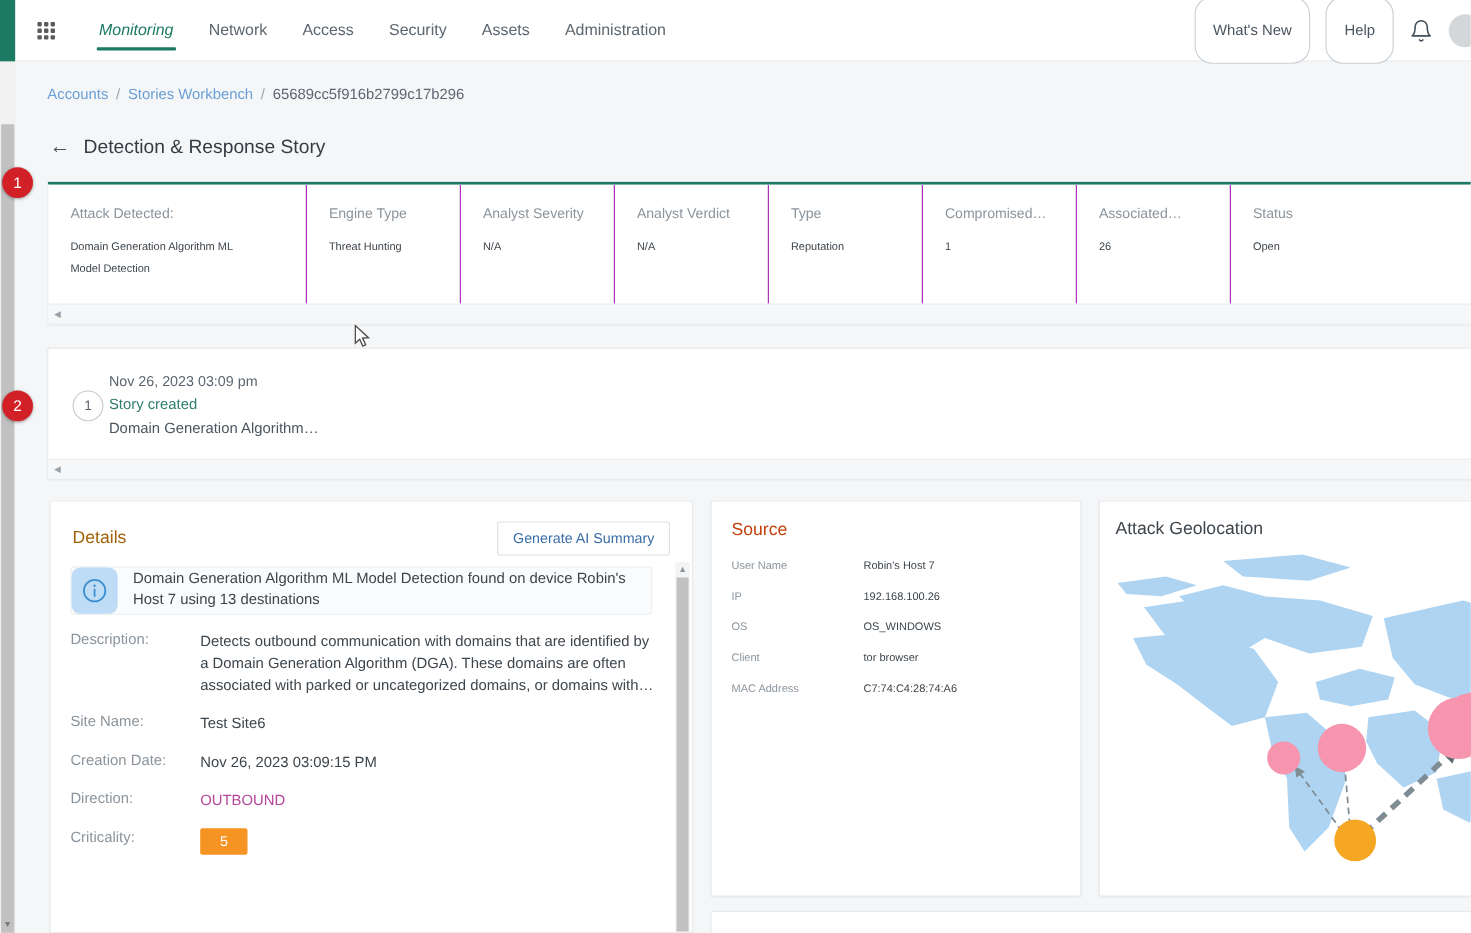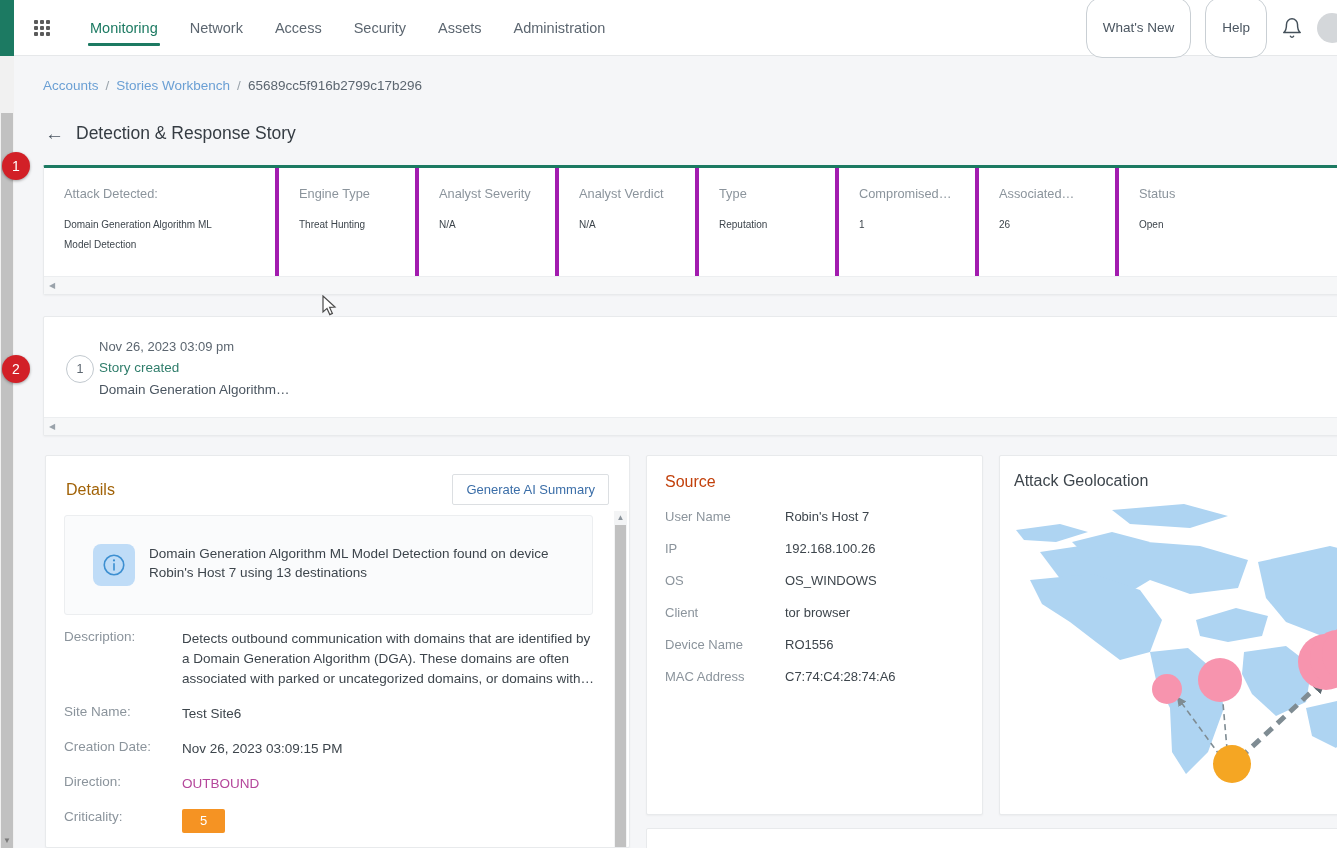--- a/index.html
+++ b/index.html
@@ -45,21 +45,21 @@
     grid-template-rows: repeat(3, 4px); gap: 2px;
   }
   .grid-icon .g i { background: #5a5a5a; border-radius: 1px; display: block; }
 
   .navtabs { display: flex; align-items: center; height: 56px; margin-left: 14px; }
   .navtab {
     position: relative; height: 56px; display: flex; align-items: center;
     padding: 0 16px; font-size: 14.5px; color: #5c6670; cursor: pointer;
     white-space: nowrap;
   }
-  .navtab.active { color: #1c7a62; font-weight: 400; }
+  .navtab.active { color: #1c7a62; font-weight: 400; font-style: italic; }
   .navtab.active::after {
     content: ""; position: absolute; left: 14px; right: 14px; bottom: 10px;
     height: 3px; background: #1c7a62; border-radius: 1px;
   }
 
   .nav-right {
     margin-left: auto; display: flex; align-items: center; gap: 14px;
     padding-right: 4px;
   }
   .pillbtn {
@@ -104,21 +104,21 @@
   .card {
     background: #fff; border: 1px solid #e8eaec; border-radius: 2px;
     box-shadow: 0 1px 2px rgba(0,0,0,.04);
   }
   .summary-card {
     position: absolute; left: 43px; top: 165px; right: -90px; height: 130px;
     overflow: hidden; border-top: 3px solid #1c7a62;
   }
   .summary-row { display: flex; height: 110px; }
   .sum-cell {
-    padding: 18px 0 0 20px; border-right: 4px solid #a21caf;
+    padding: 18px 0 0 20px; border-right: 1px solid #a21caf;
     min-width: 0;
   }
   .sum-cell:last-child { border-right: none; }
   .sum-label {
     font-size: 12.8px; color: #8b949c; margin-bottom: 14px;
     white-space: nowrap; overflow: hidden; text-overflow: ellipsis;
   }
   .sum-value { font-size: 10px; color: #3d454c; line-height: 20px; }
 
   .hscroll {
@@ -157,21 +157,21 @@
   .panel-title { font-size: 16px; color: #a16207; }
   .btn-outline {
     border: 1px solid #dcdfe2; background: #fff; border-radius: 2px;
     padding: 7px 13px; font-size: 13px; color: #3b6ea8; cursor: pointer;
     white-space: nowrap;
   }
   .details-scroll-area { position: relative; padding: 0 20px 0 18px; }
   .infobox {
     display: flex; gap: 14px; align-items: flex-start;
     background: #fafbfc; border: 1px solid #eceef0; border-radius: 3px;
-    padding: 28px; margin-bottom: 14px; margin-right: 16px;
+    padding: 0; margin-bottom: 14px; margin-right: 16px;
   }
   .info-icon {
     flex: 0 0 auto; width: 42px; height: 42px; border-radius: 8px;
     background: #bfdcf7; display: flex; align-items: center;
     justify-content: center;
   }
   .infobox-text { font-size: 13.5px; color: #3d454c; line-height: 19px; }
 
   .kv { display: flex; margin-bottom: 15px; font-size: 13.5px; }
   .kv .k { width: 118px; flex: 0 0 118px; color: #8b949c; }
@@ -193,21 +193,21 @@
   .vscroll .thumb {
     position: absolute; left: 1px; right: 1px; top: 14px; bottom: 0;
     background: #c1c1c1;
   }
 
   .source-card {
     position: absolute; left: 646px; top: 455px; width: 337px; height: 360px;
   }
   .src-title { font-size: 16px; color: #c2410c; padding: 17px 0 0 18px; }
   .src-list { padding: 18px 0 0 18px; }
-  .src-row { display: flex; margin-bottom: 17px; font-size: 13px; }
+  .src-row { display: flex; margin-bottom: 17px; font-size: 10px; }
   .src-row .k { width: 120px; flex: 0 0 120px; color: #8b949c; }
   .src-row .v { color: #3d454c; }
 
   .geo-card {
     position: absolute; left: 999px; top: 455px; width: 360px; height: 360px;
     overflow: hidden;
   }
   .geo-title { font-size: 16px; color: #3d454c; padding: 16px 0 0 14px; }
   .map-wrap { position: absolute; left: 0; top: 46px; right: 0; bottom: 10px; }
 
@@ -406,24 +406,20 @@
         <div class="k">IP</div>
         <div class="v">192.168.100.26</div>
       </div>
       <div class="src-row">
         <div class="k">OS</div>
         <div class="v">OS_WINDOWS</div>
       </div>
       <div class="src-row">
         <div class="k">Client</div>
         <div class="v">tor browser</div>
-      </div>
-      <div class="src-row">
-        <div class="k">Device Name</div>
-        <div class="v">RO1556</div>
       </div>
       <div class="src-row">
         <div class="k">MAC Address</div>
         <div class="v">C7:74:C4:28:74:A6</div>
       </div>
     </div>
   </div>
 
   <div class="card geo-card">
     <div class="geo-title">Attack Geolocation</div>

